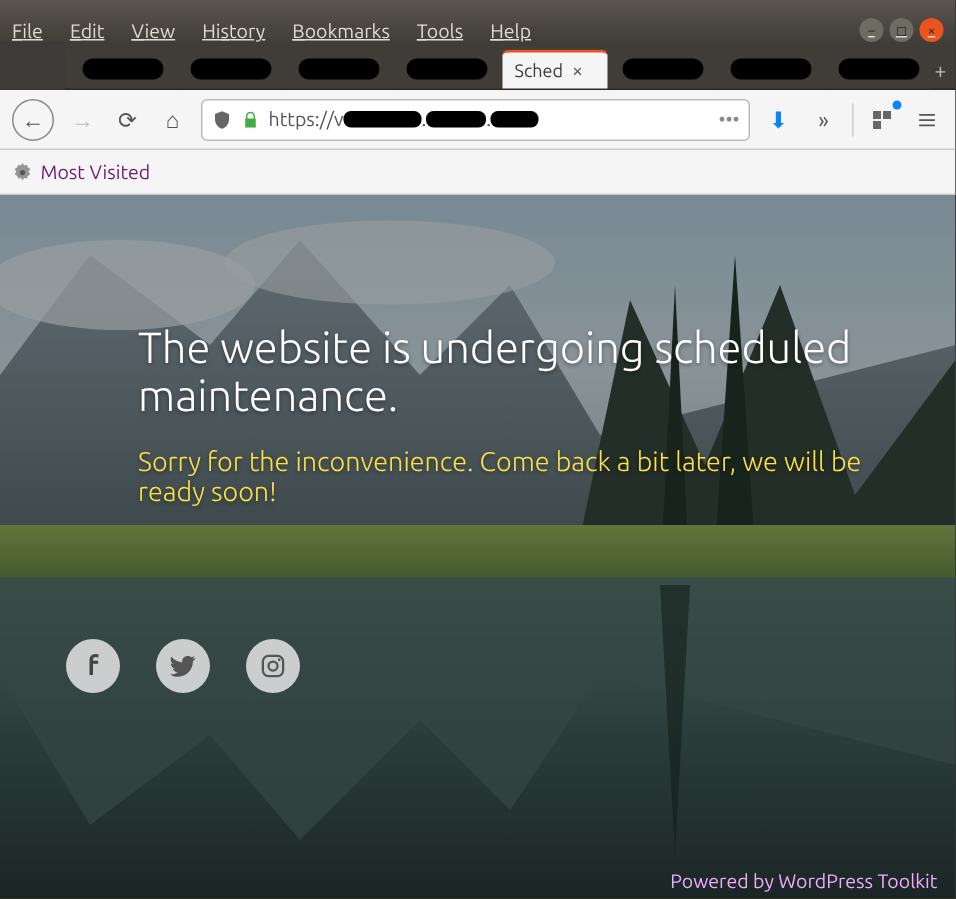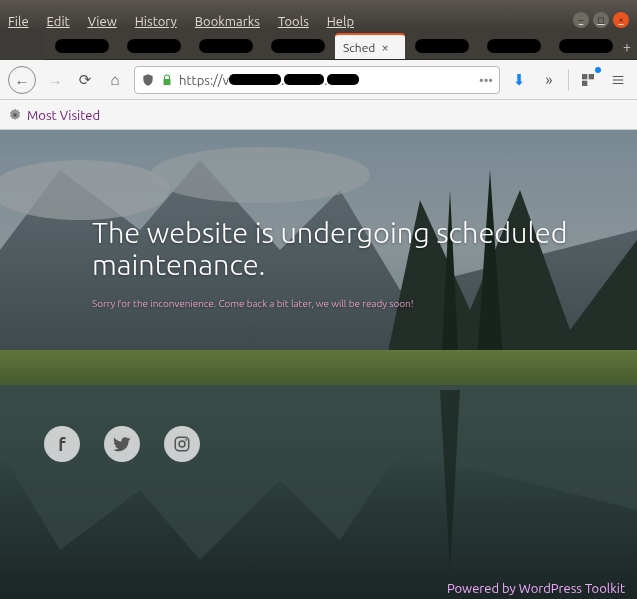--- a/index.html
+++ b/index.html
@@ -33,21 +33,21 @@
 .url-redact { background: #000; height: 11px; width: 52px; border-radius: 5px; display: inline-block; }
 
 .bookbar { height: 30px; background: #f5f5f5; display: flex; align-items: center; padding: 0 8px; gap: 14px; border-bottom: 1px solid #ccc; font-size: 13px; color: #701a75; }
 .bm-item { display: flex; align-items: center; gap: 5px; cursor: pointer; }
 
 .content { position: relative; height: 469px; overflow: hidden; }
 .bg { position: absolute; inset: 0; }
 .overlay { position: absolute; inset: 0; background: rgba(20,25,30,0.35); }
 .msg { position: absolute; left: 44px; top: 86px; right: 20px; color: #fff; margin-left: 48px; }
 .msg h1 { font-weight: 300; font-size: 29px; margin-bottom: 18px; text-shadow: 0 1px 3px rgba(0,0,0,0.4); }
-.msg p { font-weight: 300; font-size: 10px; color: #f9a8d4; text-shadow: 0 1px 3px rgba(0,0,0,0.4); }
+.msg p { font-weight: 300; font-size: 18px; color: #fde047; text-shadow: 0 1px 3px rgba(0,0,0,0.4); }
 .socials { position: absolute; left: 44px; top: 296px; display: flex; gap: 24px; }
 .soc { width: 36px; height: 36px; border-radius: 50%; background: rgba(230,230,230,0.85); display: flex; align-items: center; justify-content: center; color: #444; font-size: 18px; font-weight: bold; cursor: pointer; }
 .footer { position: absolute; bottom: 0; right: 12px; color: #f0abfc; font-size: 13px; padding: 4px 0; }
 
 svg { display: block; }
 </style>
 </head>
 <body>
 
 <div class="titlebar">

